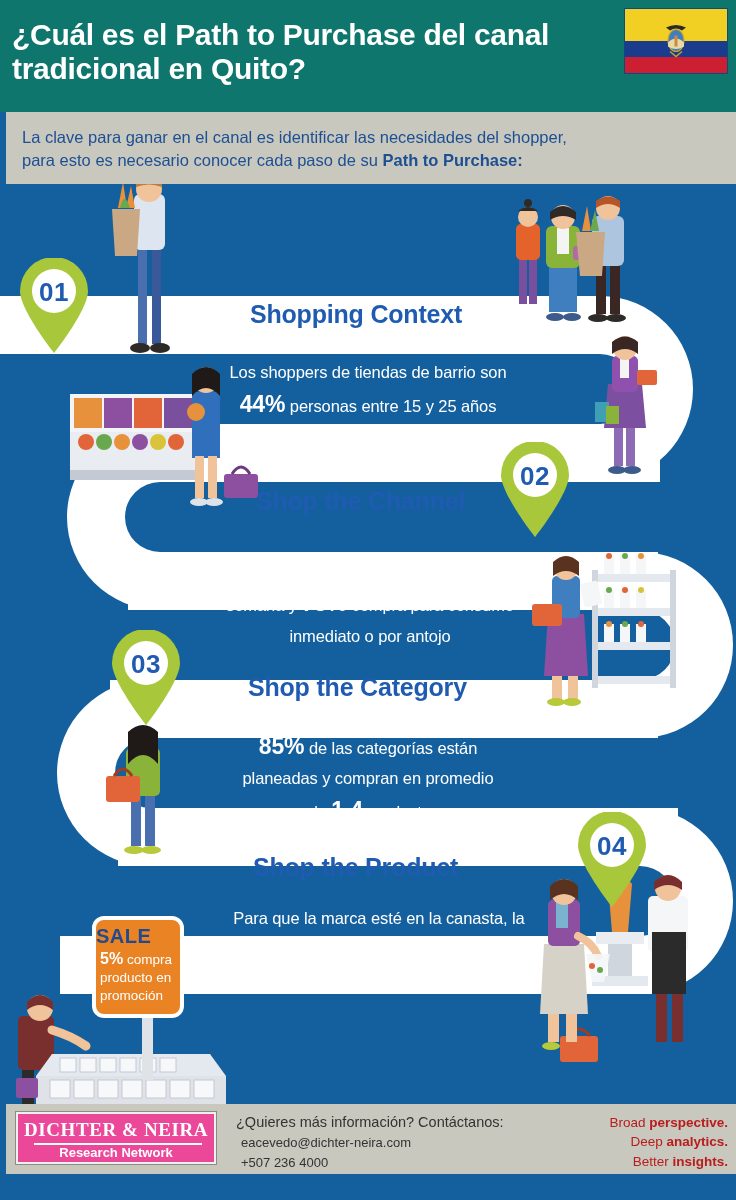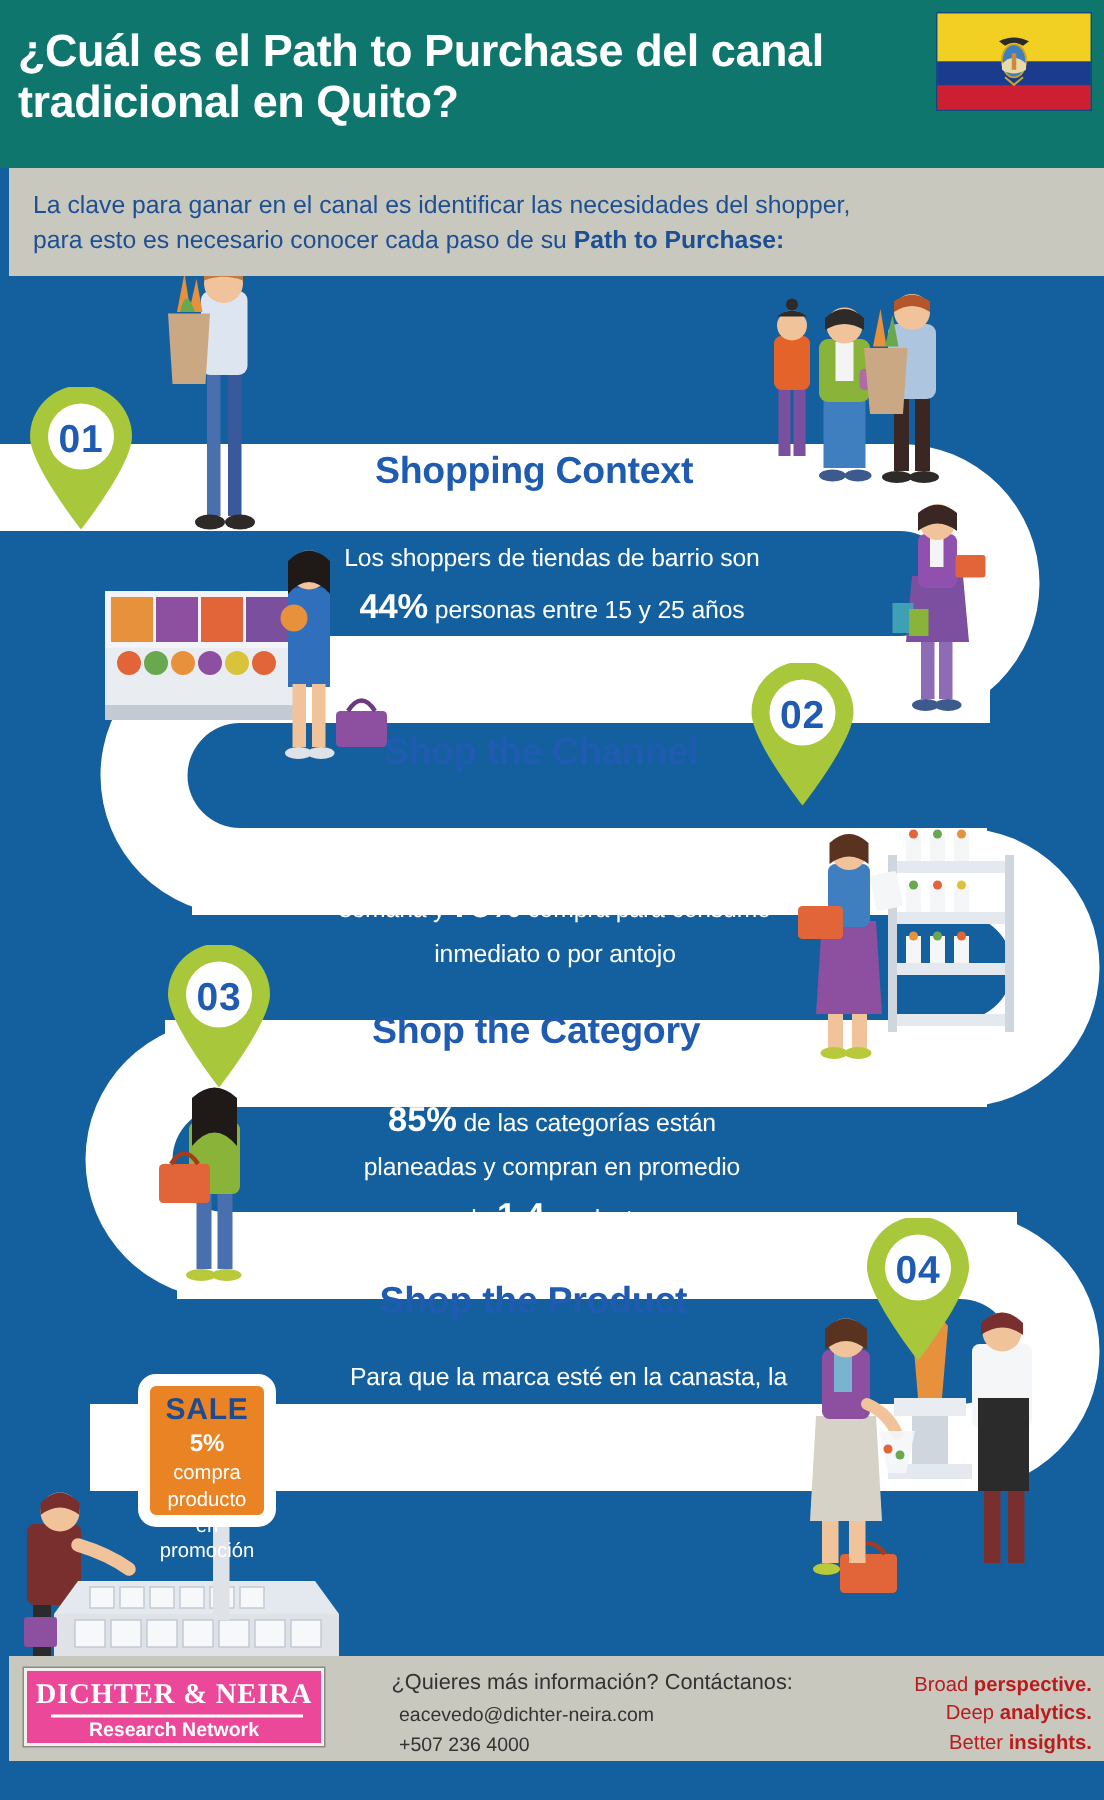--- a/index.html
+++ b/index.html
@@ -69,22 +69,22 @@
     letter-spacing:0.5px;
   }
   .p1 { left:16px; top:74px; }
   .p2 { left:497px; top:258px; }
   .p3 { left:108px; top:446px; }
   .p4 { left:574px; top:628px; }
 
   
   .sale-sign {
     position:absolute; left:92px; top:732px; width:92px; height:102px;
-    background:#e98324; border:8px solid #ffffff; border-radius:12px;
-    text-align:center; padding-top:5px;
+    background:#e98324; border:4px solid #ffffff; border-radius:12px;
+    text-align:left; padding-top:5px;
   }
   .sale-sign .sale-word { color:#1f4b8e; font-size:20px; font-weight:bold; letter-spacing:0.5px; }
   .sale-sign .sale-body { color:#ffffff; font-size:13.5px; line-height:1.28; padding:1px 4px 0; }
   .sale-sign .sale-body .pct { font-size:16px; font-weight:bold; }
   .sale-post { position:absolute; left:142px; top:830px; width:11px; height:66px; background:#dfe3e8; }
 
   
   .footer { position:absolute; left:0; top:1104px; width:736px; height:70px; background:#c8c8bf; border-left:6px solid #14609f; }
   .logo-box {
     position:absolute; left:10px; top:8px; width:200px; height:52px;
@@ -93,21 +93,21 @@
   .logo-main {
     position:absolute; left:0; top:5px; width:100%; text-align:center;
     color:#ffffff; font-family:"Liberation Serif", serif; font-size:19px;
     font-weight:bold; letter-spacing:0.6px;
   }
   .logo-rule { position:absolute; left:16px; top:29px; width:168px; height:1.5px; background:#ffffff; }
   .logo-sub {
     position:absolute; left:0; top:31px; width:100%; text-align:center;
     color:#ffffff; font-size:13px; font-weight:bold;
   }
-  .contact { position:absolute; left:230px; top:8px; width:320px; color:#333333;margin-left:25px; }
+  .contact { position:absolute; left:230px; top:8px; width:320px; color:#333333; }
   .contact .c-head { font-size:14.5px; line-height:1.45; }
   .contact .c-line { font-size:13px; line-height:1.5; padding-left:5px; }
   .tagline {
     position:absolute; right:8px; top:9px; width:180px; text-align:right;
     color:#b91c1c; font-size:13.5px; line-height:1.44;
   }
   .tagline b { font-weight:bold; }
 
   .footnote-bar {
     position:absolute; left:0; top:1174px; width:736px; height:26px;

